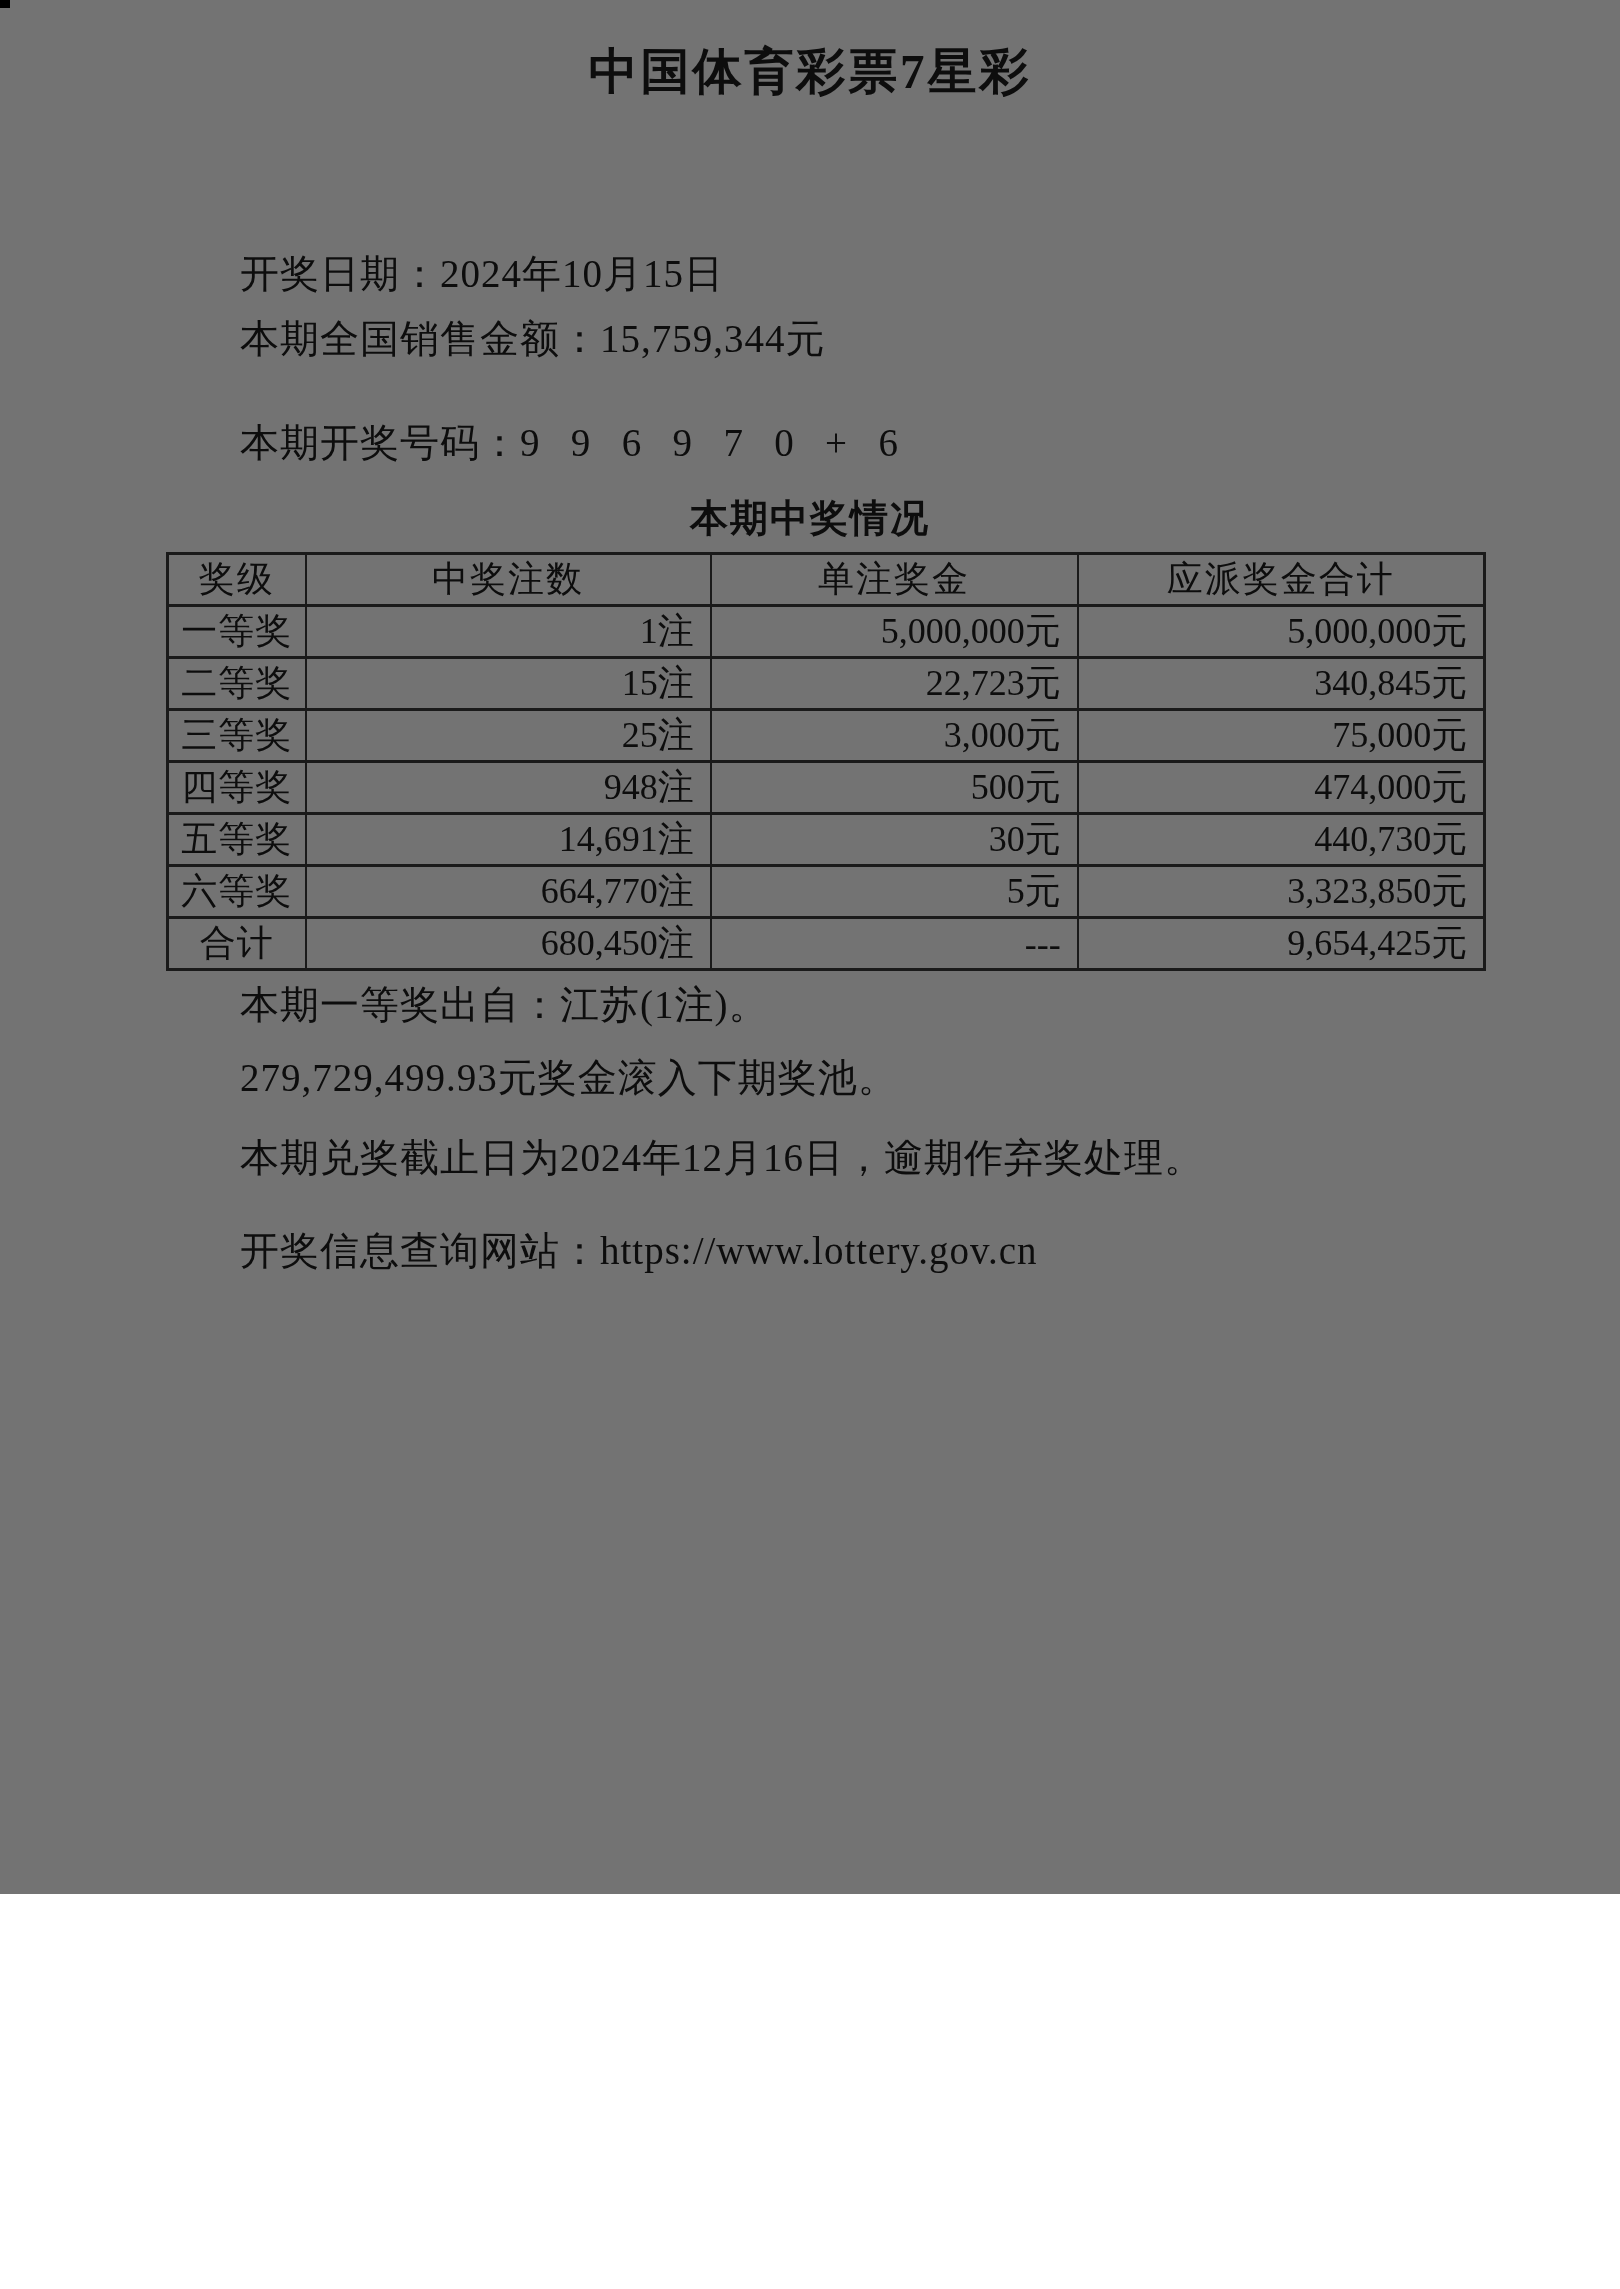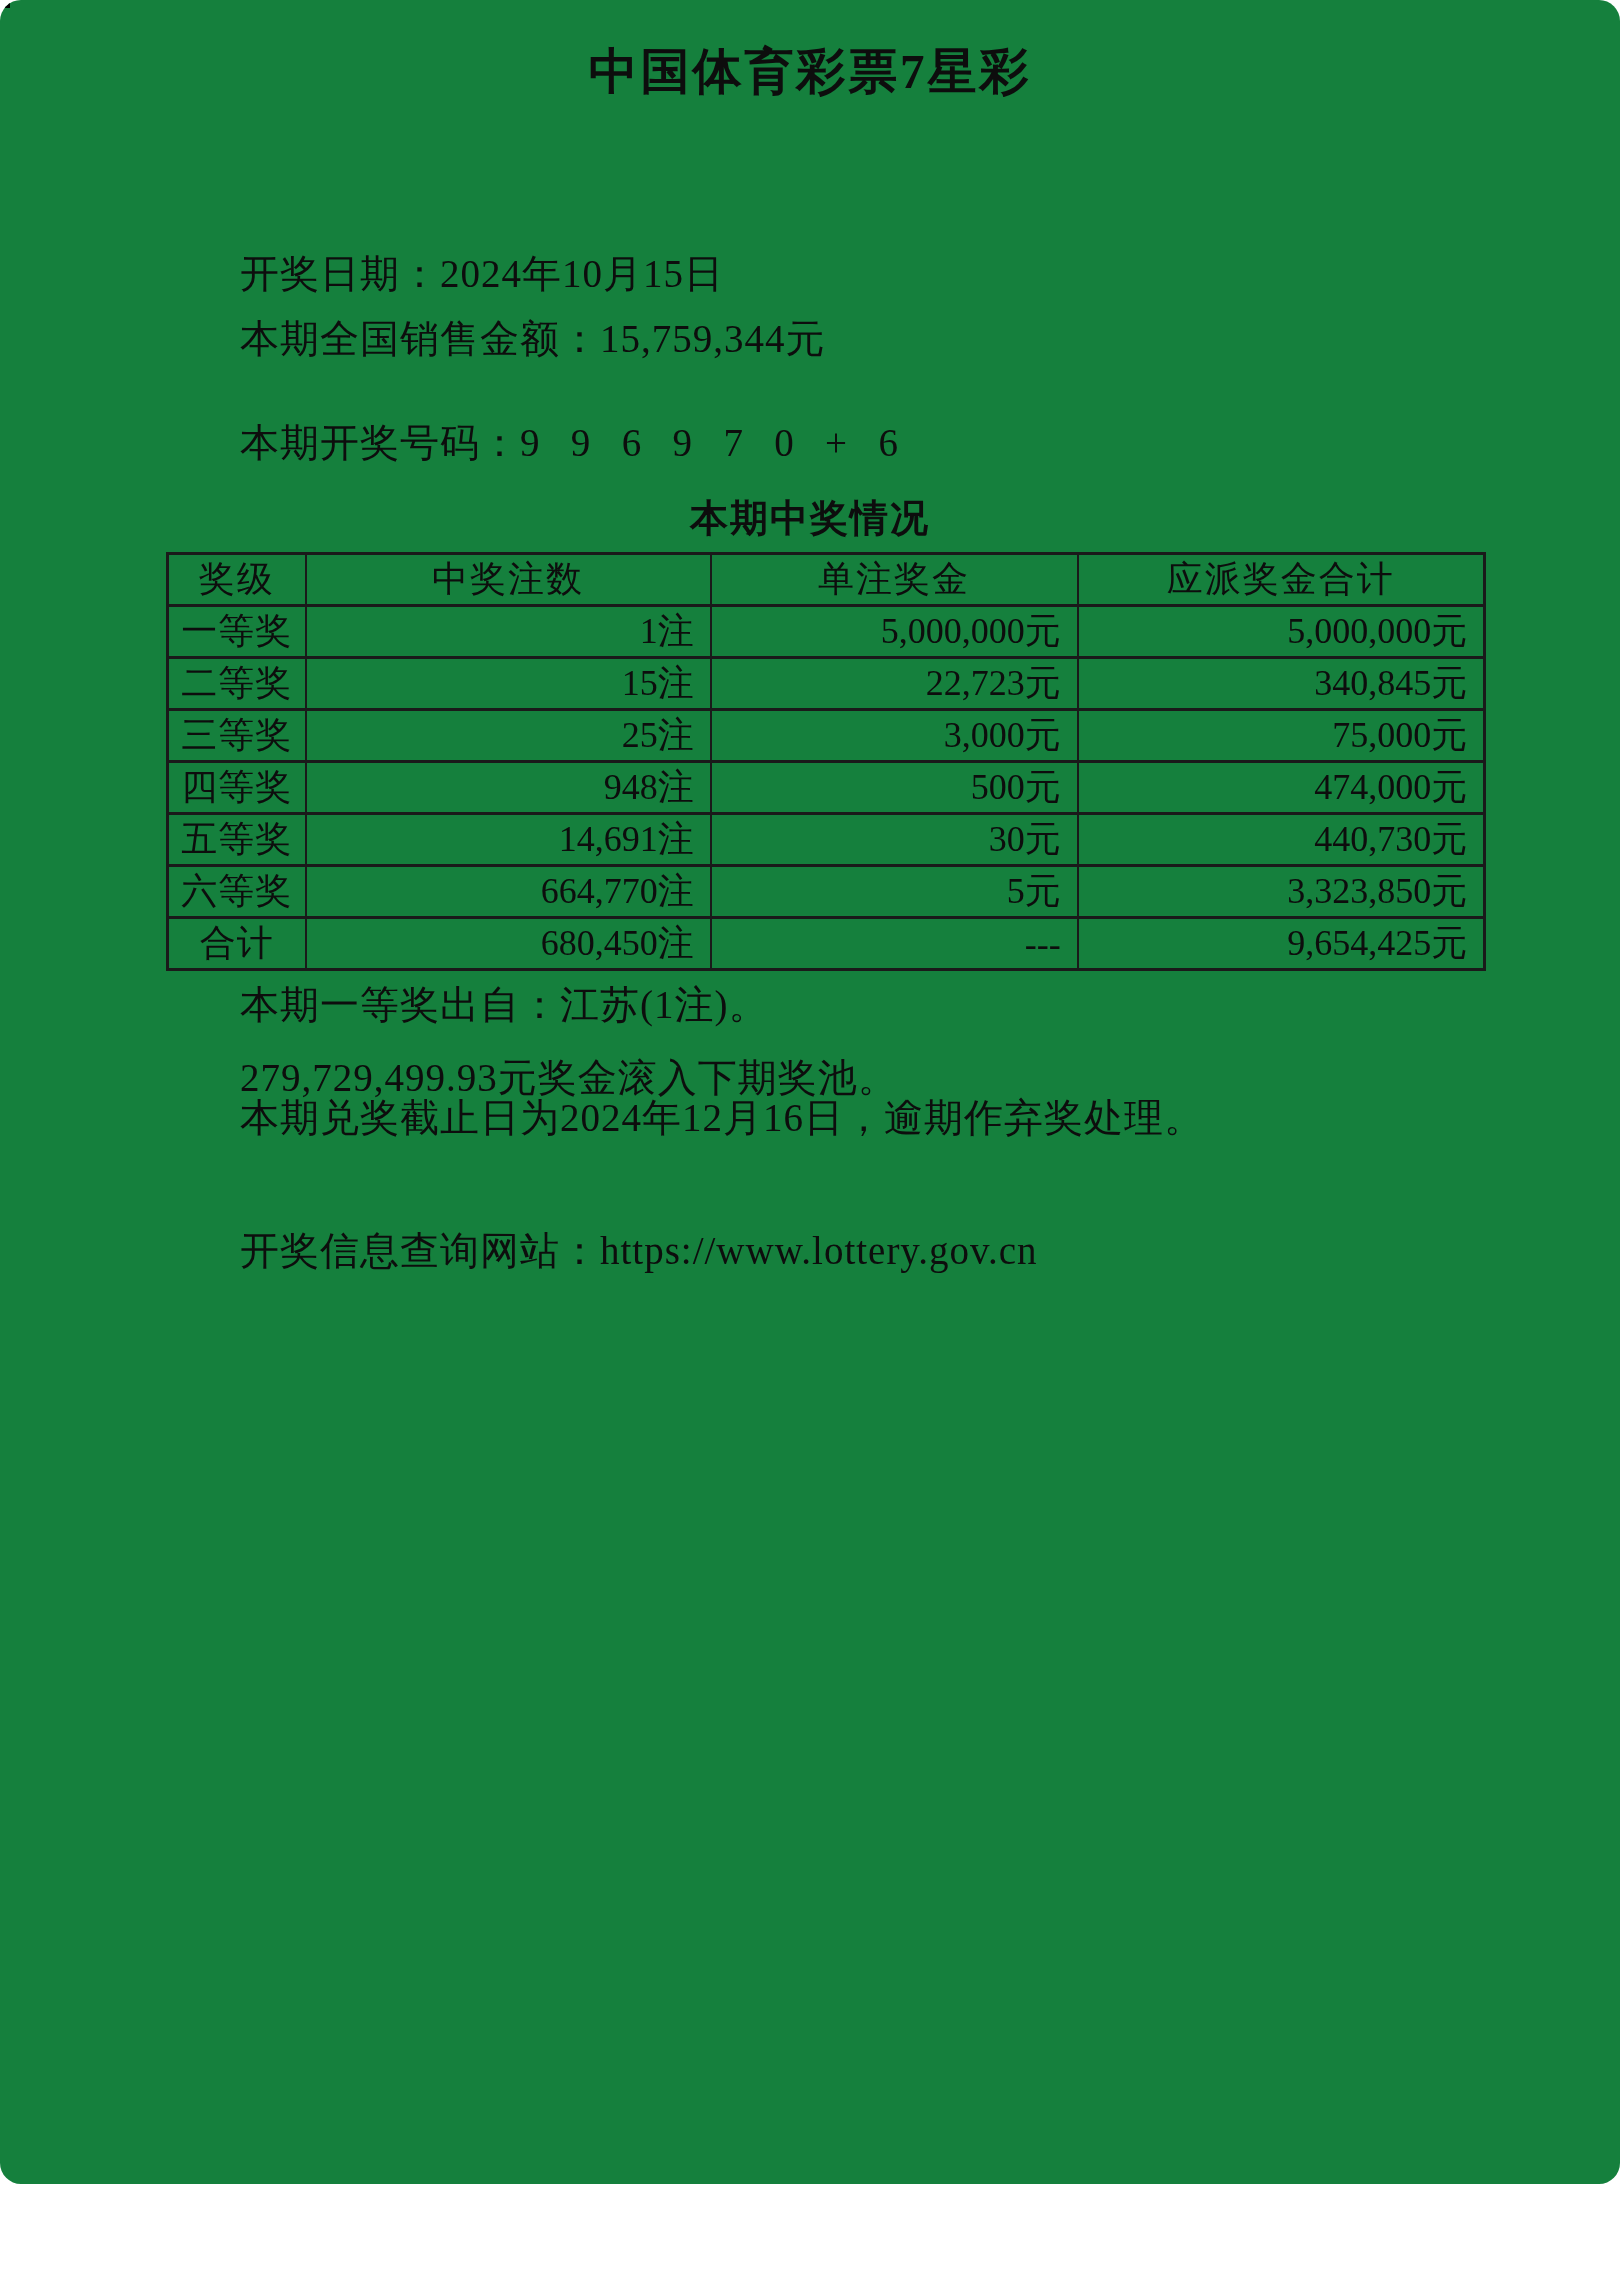--- a/index.html
+++ b/index.html
@@ -1,25 +1,24 @@
 <!DOCTYPE html>
 <html><head>
 <meta charset="utf-8">
 <style>
   * { margin: 0; padding: 0; box-sizing: border-box; }
   html, body { background: #ffffff; }
   .page {
     position: relative;
     width: 1620px;
-    height: 2184px;
-    background: #15803d;
+    height: 1894px;
+    background: #737373;
     overflow: hidden;
     font-family: "Liberation Serif", "DejaVu Serif", serif;
     color: #0d0d0d;
-    border-radius: 21px;
   }
   .corner-mark {
     position: absolute; left: 0; top: 0;
     width: 9.8px; height: 7.8px; background: #000;
   }
   .title {
     position: absolute; left: 0; top: 39px; width: 100%;
     text-align: center; font-size: 49px; font-weight: bold;
     letter-spacing: 2.9px;
   }
@@ -59,21 +58,21 @@
   }
   .prize-table th { font-weight: normal; text-align: center; letter-spacing: 2px; margin-top: 12px; }
   .prize-table td.cell-level { text-align: center; letter-spacing: 1px; }
   .prize-table td.cell-num   { text-align: right; padding-right: 15.7px; }
   .notes-line {
     position: absolute; left: 240px;
     font-size: 39px; white-space: nowrap; letter-spacing: 1px;
   }
   .note-0 { top: 978px; }
   .note-1 { top: 1051px; }
-  .note-2 { top: 1091px; }
+  .note-2 { top: 1131px; }
   .note-3 { top: 1224px; }
   .watermark {
     position: absolute; right: 15.7px; top: 2207px;
     display: flex; align-items: center; gap: 11.8px;
   }
   .watermark-icon svg {
     display: block;
     filter: drop-shadow(0 2.9px 2.9px rgba(150,150,150,0.45));
   }
   .watermark-text {

